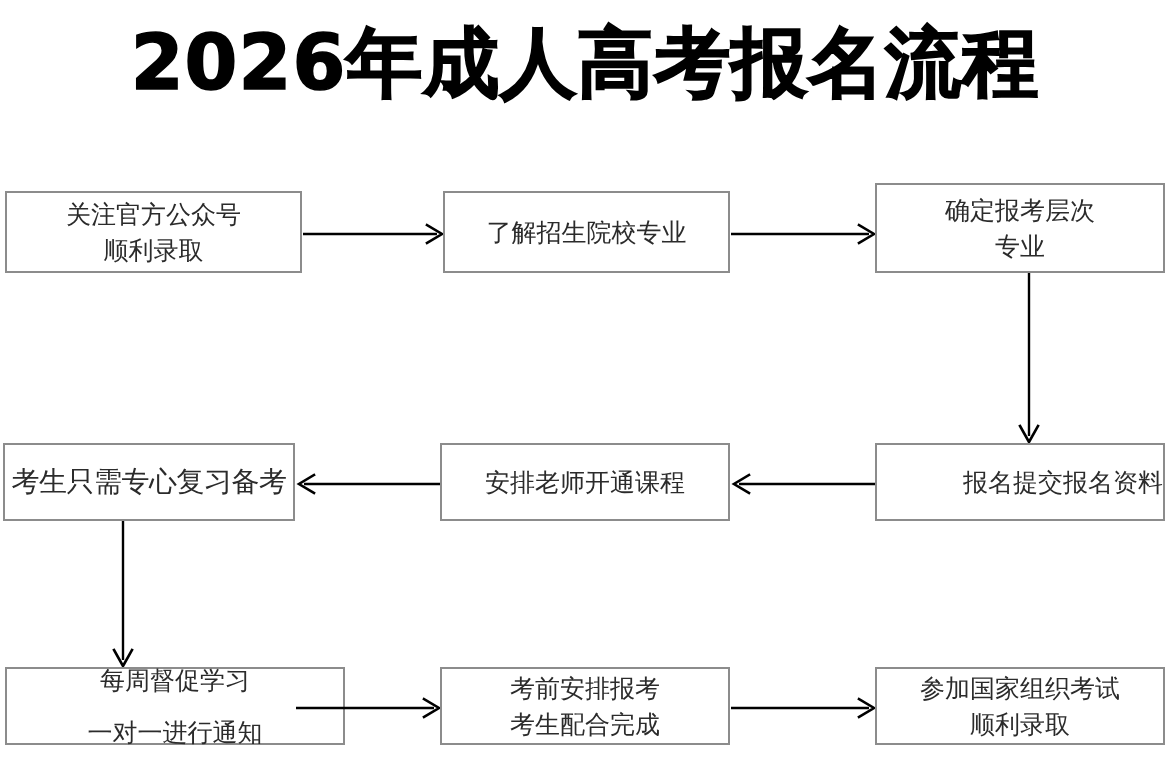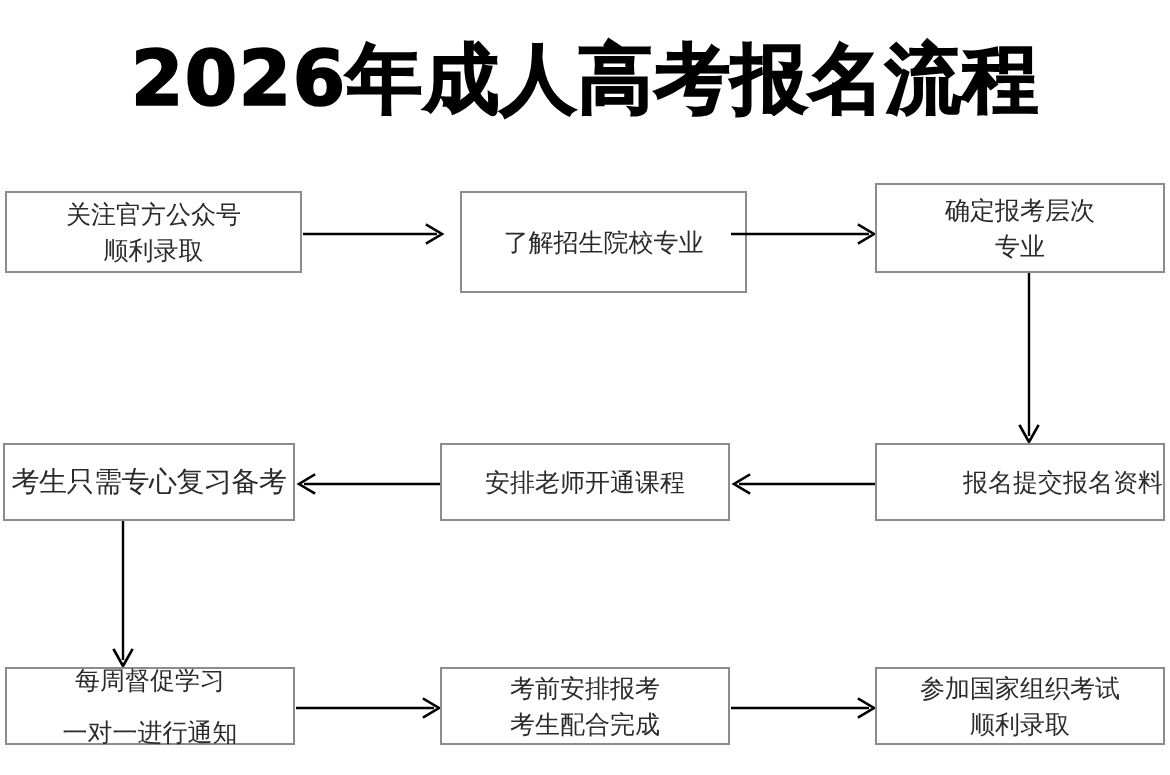--- a/index.html
+++ b/index.html
@@ -17,21 +17,21 @@
     position: relative;
     width: 1170px;
     height: 775px;
     background: #ffffff;
   }
 
   
   #chart-title {
     position: absolute;
     left: 0;
-    top: 36px;
+    top: 20px;
     width: 1170px;
     text-align: center;
     font-size: 76px;
     line-height: 86px;
     font-weight: 900;
     letter-spacing: 1px;
     color: #000000;
     font-family: "DejaVu Sans", "Liberation Sans", sans-serif;
     white-space: nowrap;
     -webkit-text-stroke: 1.6px #000000;
@@ -59,28 +59,28 @@
     display: block;
   }
   
   .node.tight {
     font-size: 28px;
     letter-spacing: -0.5px;
   }
 
   
   #node-1 { left: 5px;   top: 191px; width: 297px; height: 82px; justify-content: center; }
-  #node-2 { left: 460px; top: 191px; width: 287px; height: 102px; }
+  #node-2 { left: 443px; top: 191px; width: 287px; height: 82px; }
   #node-3 { left: 875px; top: 183px; width: 290px; height: 90px; }
   
   #node-4 { left: 3px;   top: 443px; width: 292px; height: 78px; }
   #node-5 { left: 440px; top: 443px; width: 290px; height: 78px; }
   #node-6 { left: 875px; top: 443px; width: 290px; height: 78px; align-items: flex-end; }
   
-  #node-7 { left: 5px;   top: 667px; width: 290px; height: 78px; gap: 16px; }
+  #node-7 { left: 5px;   top: 667px; width: 340px; height: 78px; gap: 16px; }
   #node-8 { left: 440px; top: 667px; width: 290px; height: 78px; }
   #node-9 { left: 875px; top: 667px; width: 290px; height: 78px; }
 
   
   .connector {
     position: absolute;
     overflow: visible;
   }
   .connector svg {
     display: block;

